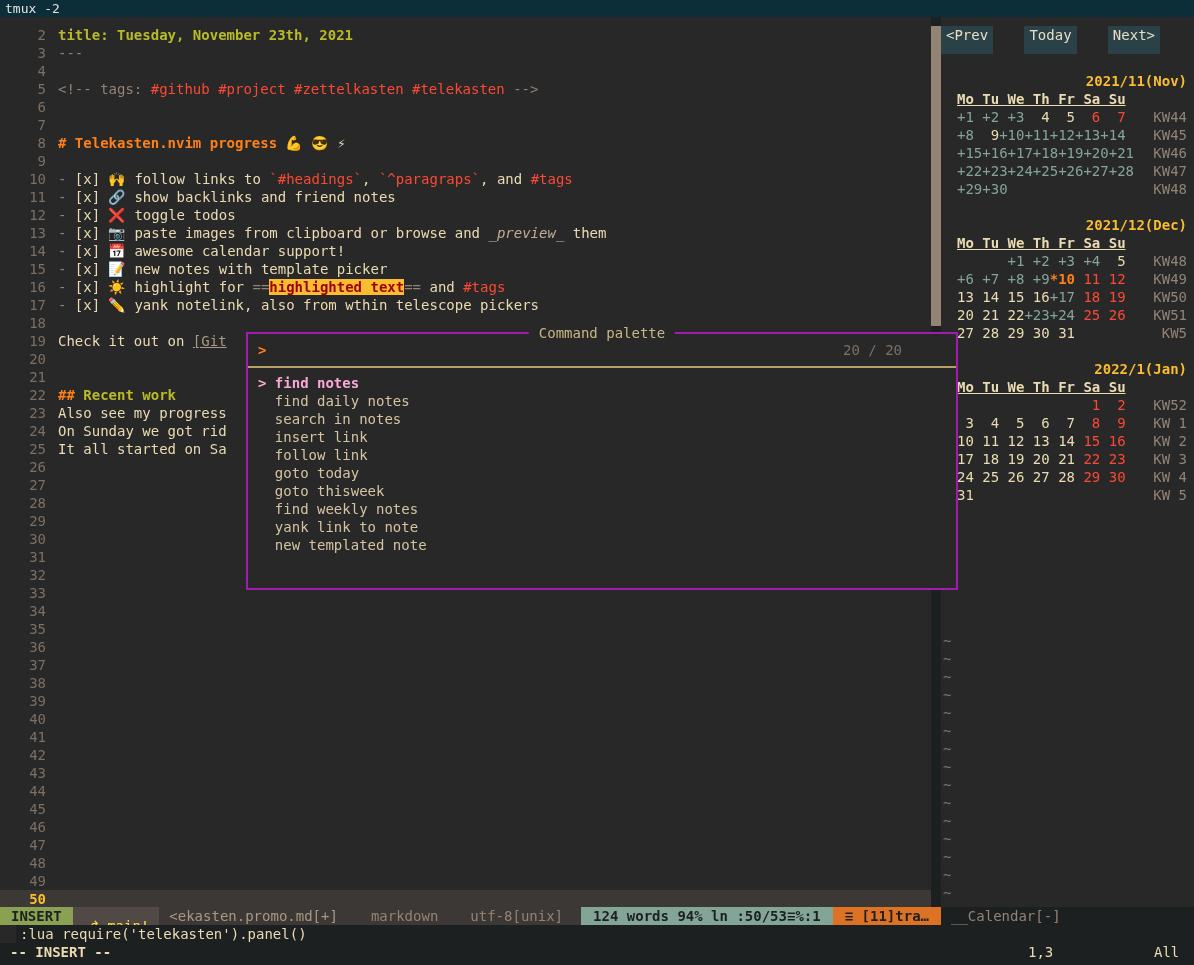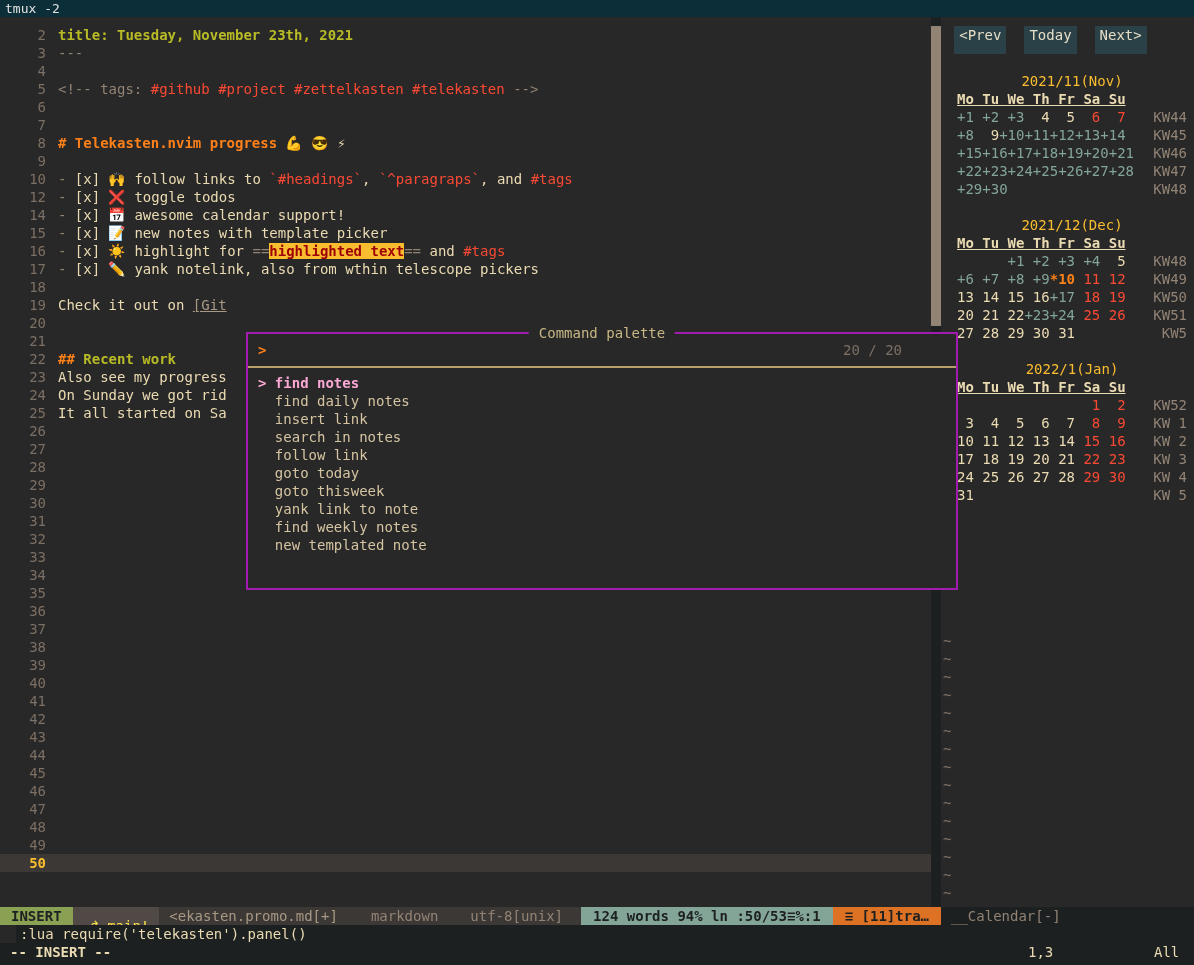--- a/index.html
+++ b/index.html
@@ -22,24 +22,24 @@
   .c-red{color:#fb4934}
   .c-orange{color:#fe8019;font-weight:bold}
   .c-link{color:#a89984;text-decoration:underline}
   .c-italic{color:#bdae93;font-style:italic}
   .c-hl{background:#fabd2f;color:#9d0006;font-weight:bold}
   
   .scrollcol{width:10px;background:#1d2021;padding-top:9px;flex:none}
   .thumb{width:10px;height:300px;background:#928374}
   
   .calendar{width:253px;flex:none;padding-top:9px;position:relative}
-  .cal-nav{display:flex;justify-content:center;gap:18px;height:28px;padding-right:34px;margin-bottom:18px}
+  .cal-nav{display:flex;justify-content:space-between;gap:18px;height:28px;padding-right:34px;margin-bottom:18px}
   .cal-btn{background:#2a4148;color:#e7dec6;padding:0 5px}
   .cal-month{margin-bottom:18px}
-  .cal-title{color:#fabd2f;font-weight:normal;text-align:center;width:230px;margin-left:16px;height:18px}
+  .cal-title{color:#fabd2f;font-weight:bold;text-align:right;width:230px;margin-left:16px;height:18px}
   .cal-header{color:#ebdbb2;font-weight:bold;text-decoration:underline;white-space:pre;width:230px;margin-left:16px;height:18px}
   .cal-row{display:flex;justify-content:space-between;width:230px;margin-left:16px;height:18px}
   .days{white-space:pre}
   .kw{color:#928374}
   .d-blue{color:#83a598}
   .d-fg{color:#ebdbb2}
   .d-red{color:#fb4934}
   .d-cur{color:#fe8019;font-weight:bold}
   .cal-tildes{position:absolute;top:615px;left:2px;color:#7c6f64}
   .cal-tildes div{height:18px}
@@ -82,21 +82,23 @@
   <div class="editor" id="editor">
       <div class="line"><span class="num">2</span><span class="text"><span class="c-green">title: Tuesday, November 23th, 2021</span></span></div>
       <div class="line"><span class="num">3</span><span class="text"><span class="c-gray">---</span></span></div>
       <div class="line"><span class="num">4</span><span class="text"></span></div>
       <div class="line"><span class="num">5</span><span class="text"><span class="c-gray">&lt;!-- tags: </span><span class="c-red">#github #project #zettelkasten #telekasten</span><span class="c-gray"> --&gt;</span></span></div>
       <div class="line"><span class="num">6</span><span class="text"></span></div>
       <div class="line"><span class="num">7</span><span class="text"></span></div>
       <div class="line"><span class="num">8</span><span class="text"><span class="c-orange"># Telekasten.nvim progress </span><span class="c-fg">💪 😎 ⚡</span></span></div>
       <div class="line"><span class="num">9</span><span class="text"></span></div>
       <div class="line"><span class="num">10</span><span class="text"><span class="c-gray">- </span><span class="c-fg">[x]</span><span class="c-fg"> 🙌 follow links to </span><span class="c-red">`#headings`</span><span class="c-fg">, </span><span class="c-red">`^paragraps`</span><span class="c-fg">, and </span><span class="c-red">#tags</span></span></div>
+      <div class="line"><span class="num">11</span><span class="text"><span class="c-gray">- </span><span class="c-fg">[x]</span><span class="c-fg"> 🔗 show backlinks and friend notes</span></span></div>
       <div class="line"><span class="num">12</span><span class="text"><span class="c-gray">- </span><span class="c-fg">[x]</span><span class="c-fg"> ❌ toggle todos</span></span></div>
+      <div class="line"><span class="num">13</span><span class="text"><span class="c-gray">- </span><span class="c-fg">[x]</span><span class="c-fg"> 📷 paste images from clipboard or browse and </span><span class="c-italic">_preview_</span><span class="c-fg"> them</span></span></div>
       <div class="line"><span class="num">14</span><span class="text"><span class="c-gray">- </span><span class="c-fg">[x]</span><span class="c-fg"> 📅 awesome calendar support!</span></span></div>
       <div class="line"><span class="num">15</span><span class="text"><span class="c-gray">- </span><span class="c-fg">[x]</span><span class="c-fg"> 📝 new notes with template picker</span></span></div>
       <div class="line"><span class="num">16</span><span class="text"><span class="c-gray">- </span><span class="c-fg">[x]</span><span class="c-fg"> ☀️ highlight for </span><span class="c-gray">==</span><span class="c-hl">highlighted text</span><span class="c-gray">==</span><span class="c-fg"> and </span><span class="c-red">#tags</span></span></div>
       <div class="line"><span class="num">17</span><span class="text"><span class="c-gray">- </span><span class="c-fg">[x]</span><span class="c-fg"> ✏️ yank notelink, also from wthin telescope pickers</span></span></div>
       <div class="line"><span class="num">18</span><span class="text"></span></div>
       <div class="line"><span class="num">19</span><span class="text"><span class="c-fg">Check it out on </span><span class="c-link">[Git</span></span></div>
       <div class="line"><span class="num">20</span><span class="text"></span></div>
       <div class="line"><span class="num">21</span><span class="text"></span></div>
       <div class="line"><span class="num">22</span><span class="text"><span class="c-orange">##</span><span class="c-green"> Recent work</span></span></div>
       <div class="line"><span class="num">23</span><span class="text"><span class="c-fg">Also see my progress</span></span></div>
@@ -240,27 +242,27 @@
 
 <div class="palette">
   <span class="palette-title">Command palette</span>
   <div class="palette-promptrow">
     <span class="prompt-marker">&gt;</span>
     <span class="palette-counter">20 / 20</span>
   </div>
   <div class="palette-items" id="palette-items">
       <div class="palette-item selected">&gt; find notes</div>
       <div class="palette-item">  find daily notes</div>
+      <div class="palette-item">  search in notes</div>
       <div class="palette-item">  insert link</div>
-      <div class="palette-item">  search in notes</div>
       <div class="palette-item">  follow link</div>
       <div class="palette-item">  goto today</div>
       <div class="palette-item">  goto thisweek</div>
+      <div class="palette-item">  find weekly notes</div>
       <div class="palette-item">  yank link to note</div>
-      <div class="palette-item">  find weekly notes</div>
       <div class="palette-item">  new templated note</div>
     </div>
 </div>
 
 <div class="statusline">
   <span class="sl-mode">INSERT</span>
   <span class="sl-branch"><span>⎇</span> <span>main!</span></span>
   <span class="sl-file">&lt;ekasten.promo.md[+]</span>
   <span class="sl-ft">markdown</span>
   <span class="sl-enc">utf-8[unix]</span>

